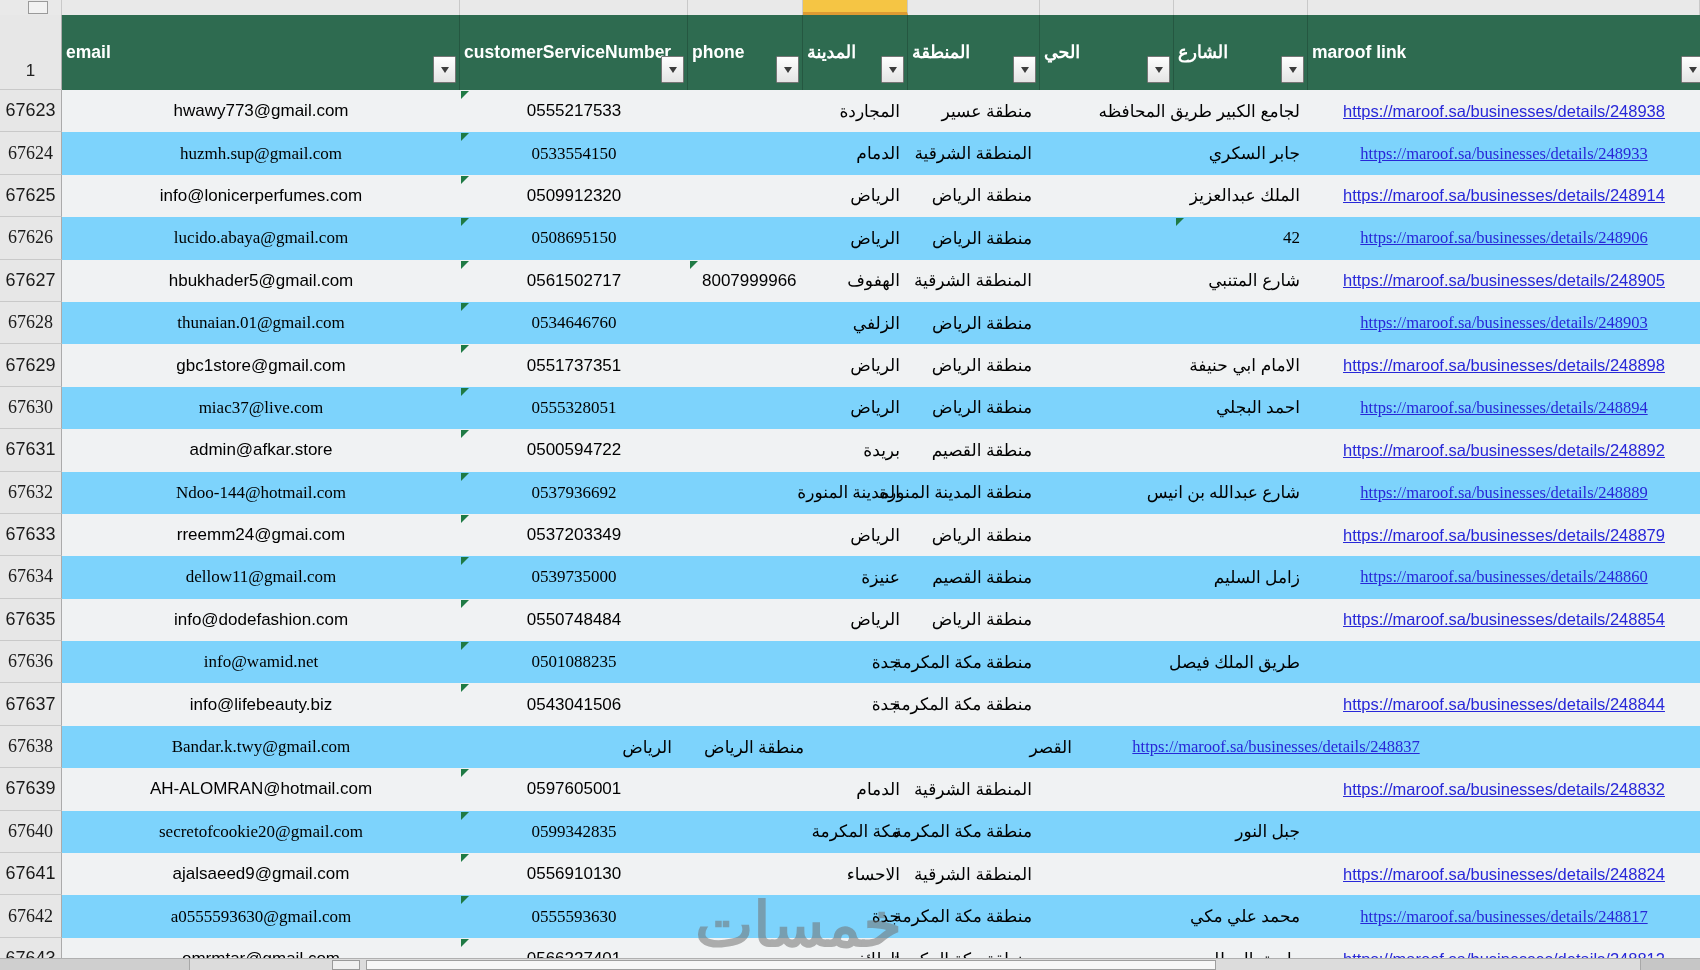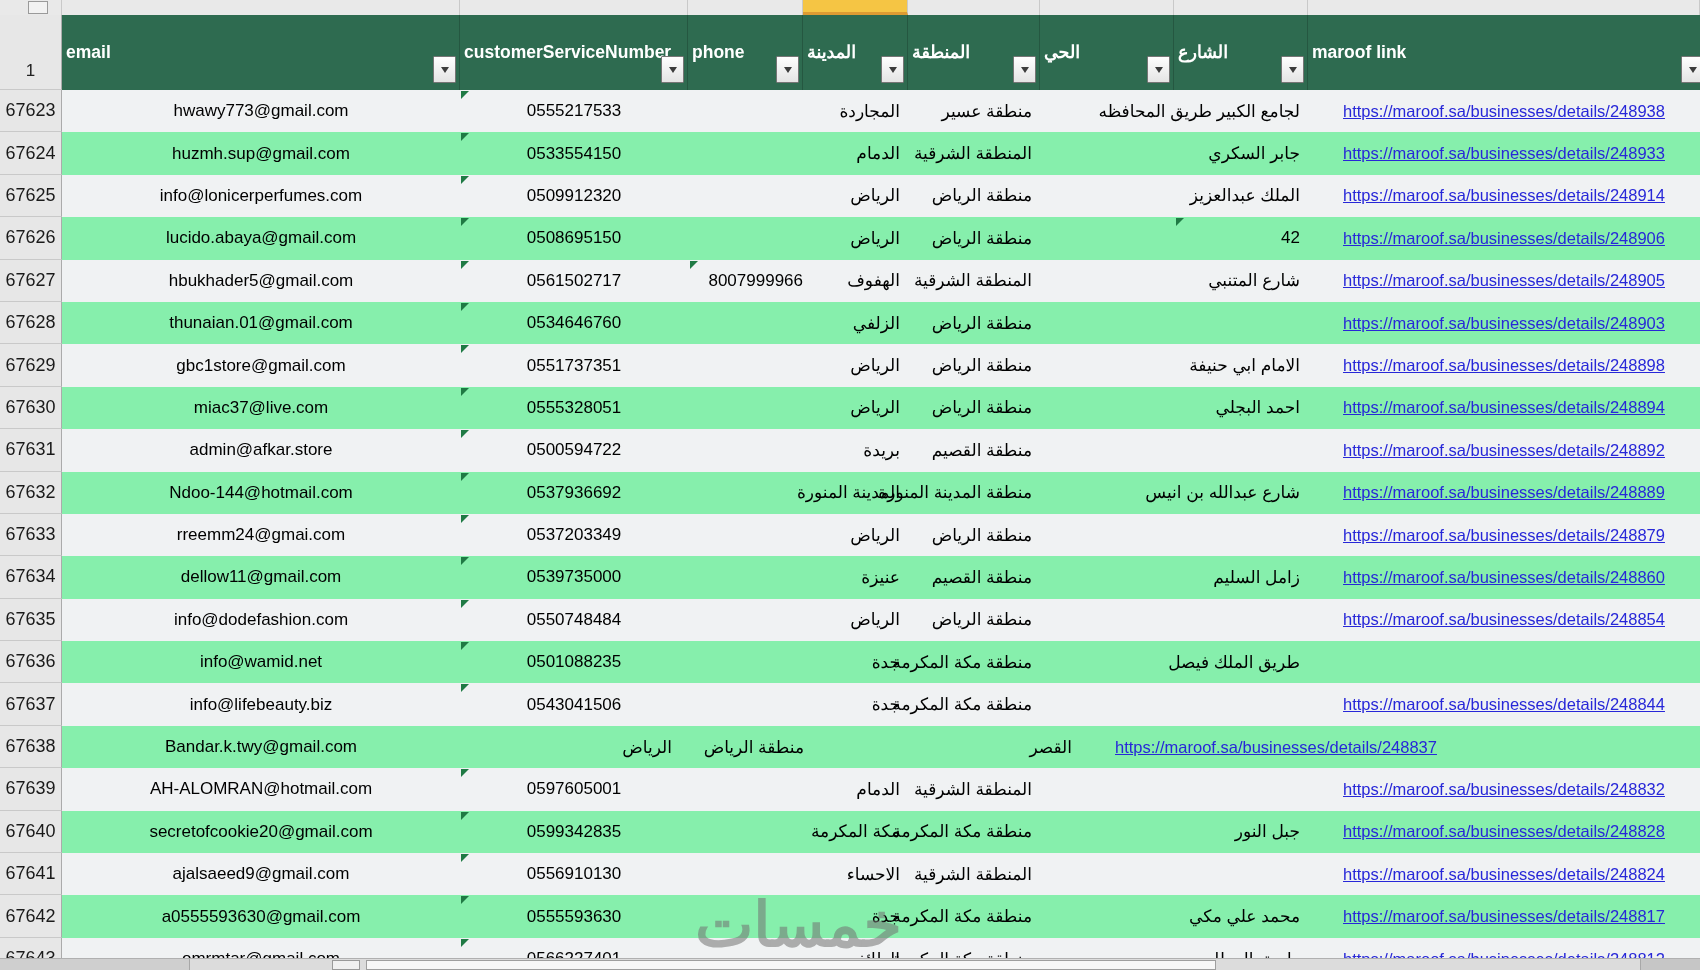--- a/index.html
+++ b/index.html
@@ -36,26 +36,26 @@
   .dd{position:absolute;right:3px;bottom:7px;width:23px;height:27px;margin:0;padding:0;
     background:linear-gradient(#fefefe,#e4e4e4);border:1px solid #757575;border-radius:1px;
     display:flex;align-items:center;justify-content:center;cursor:pointer;}
   .dd-arrow{width:0;height:0;border-left:4px solid transparent;border-right:4px solid transparent;border-top:6px solid #3c3c3c;}
   .hdr-cell.c-link .dd{right:-4px;}
 
   
   #gridbody{position:absolute;top:90px;left:0;width:1700px;height:880px;overflow:hidden;}
   .row{display:flex;height:42.4px;}
   .row.odd{background:#f0f2f3;}
-  .row.even{background:#86efac;}
+  .row.even{background:#7dd3fc;font-family:Liberation Serif, serif;}
   .cell{position:relative;box-sizing:border-box;display:flex;align-items:center;font-size:17px;color:#000;}
   .cell.c-rownum{background:#e7e7e7;border-right:1px solid #ababab;border-bottom:1px solid #c9c9c9;
     justify-content:center;font-size:18px;color:#1a1a1a;}
   .cell.c-email,.cell.c-csn,.cell.c-link{justify-content:center;}
-  .cell.c-phone{justify-content:flex-end;padding-left:14px;}
+  .cell.c-phone{justify-content:flex-start;padding-left:14px;}
   .cell.c-city,.cell.c-region,.cell.c-district,.cell.c-street{direction:rtl;justify-content:flex-start;padding-right:8px;}
   .cell span{white-space:nowrap;}
   .cell.c-link span{color:#2727d8;text-decoration:underline;font-size:16.5px;cursor:pointer;}
   .tri{position:absolute;left:1px;top:1px;width:0;height:0;
     border-top:8px solid #1f7a44;border-right:8px solid transparent;}
   .cell.c-street .tri,.cell.c-phone .tri{left:2px;}
 
   
   #watermark{position:absolute;left:695px;top:888px;font-size:62px;font-weight:bold;
     color:#737373;opacity:0.55;z-index:4;pointer-events:none;direction:rtl;}
@@ -664,23 +664,20 @@
         </div>
         <div class="cell c-region">
           <span>منطقة مكة المكرمة</span>
         </div>
         <div class="cell c-district">
           <span></span>
         </div>
         <div class="cell c-street">
           <span>جبل النور</span>
         </div>
-        <div class="cell c-link">
-          <span>https://maroof.sa/businesses/details/248828</span>
-        </div>
       </div>
       <div class="row odd">
         <div class="cell c-rownum">
           <span>67641</span>
         </div>
         <div class="cell c-email">
           <span>ajalsaeed9@gmail.com</span>
         </div>
         <div class="cell c-csn">
           <i class="tri"></i>

